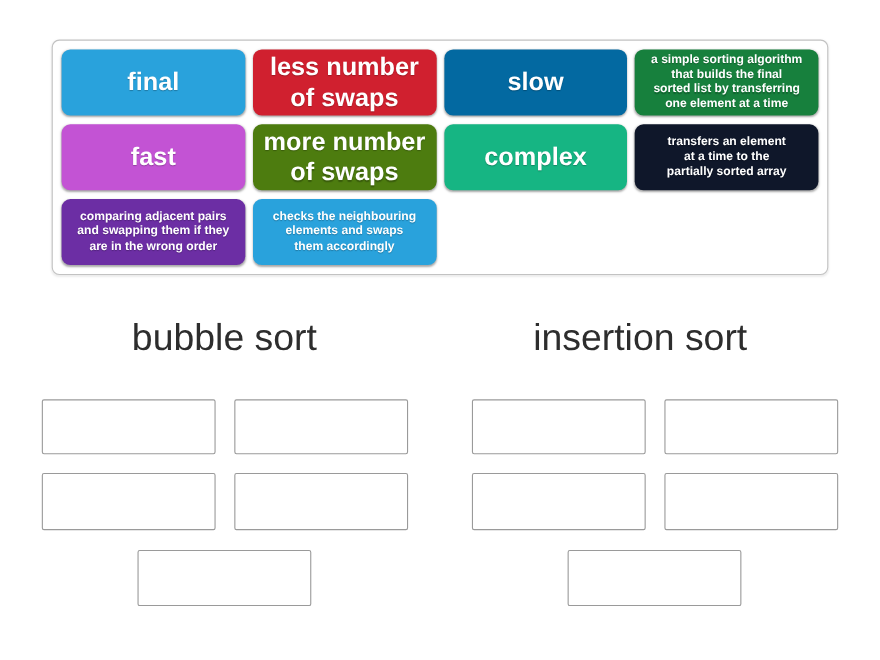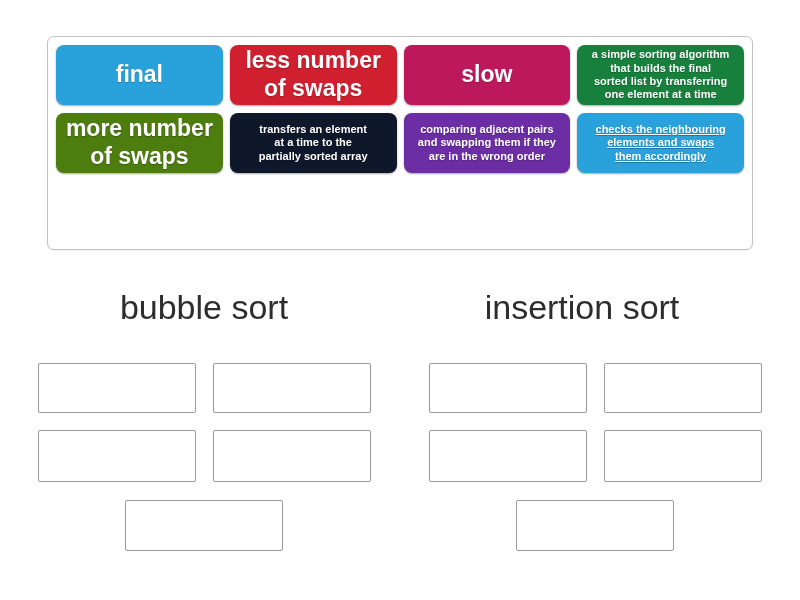--- a/index.html
+++ b/index.html
@@ -75,34 +75,36 @@
 </style>
 </head>
 <body>
 
 <div class="stage">
 
   <div class="tray">
     <div class="tile tile-lg" style="background: rgb(41, 162, 220);">final</div>
     <div class="tile tile-lg" style="background: rgb(208, 32, 47);">less number
 of swaps</div>
-    <div class="tile tile-lg" style="background: #be185d;">slow</div>
+    <div class="tile tile-lg" style="background: #0369a1;">slow</div>
     <div class="tile tile-sm" style="background: rgb(23, 128, 61); text-align: center;">a simple sorting algorithm
 that builds the final
 sorted list by transferring
 one element at a time</div>
+    <div class="tile tile-lg" style="background: rgb(195, 83, 212);">fast</div>
     <div class="tile tile-lg" style="background: #4d7c0f;">more number
 of swaps</div>
+    <div class="tile tile-lg" style="background: rgb(22, 181, 131);">complex</div>
     <div class="tile tile-sm" style="background: #0f172a; text-align: center;">transfers an element
 at a time to the
 partially sorted array</div>
     <div class="tile tile-sm" style="background: rgb(108, 46, 164);">comparing adjacent pairs
 and swapping them if they
 are in the wrong order</div>
-    <div class="tile tile-sm" style="background: rgb(41, 162, 220); text-decoration: underline;">checks the neighbouring
+    <div class="tile tile-sm" style="background: rgb(41, 162, 220);">checks the neighbouring
 elements and swaps
 them accordingly</div>
   </div>
 
   <div class="group-title left">bubble sort</div>
   <div class="group-title right">insertion sort</div>
 
   <div class="slot" style="left:38px;  top:363px;"></div>
   <div class="slot" style="left:213px; top:363px;"></div>
   <div class="slot" style="left:38px;  top:430px; height:52px;"></div>

